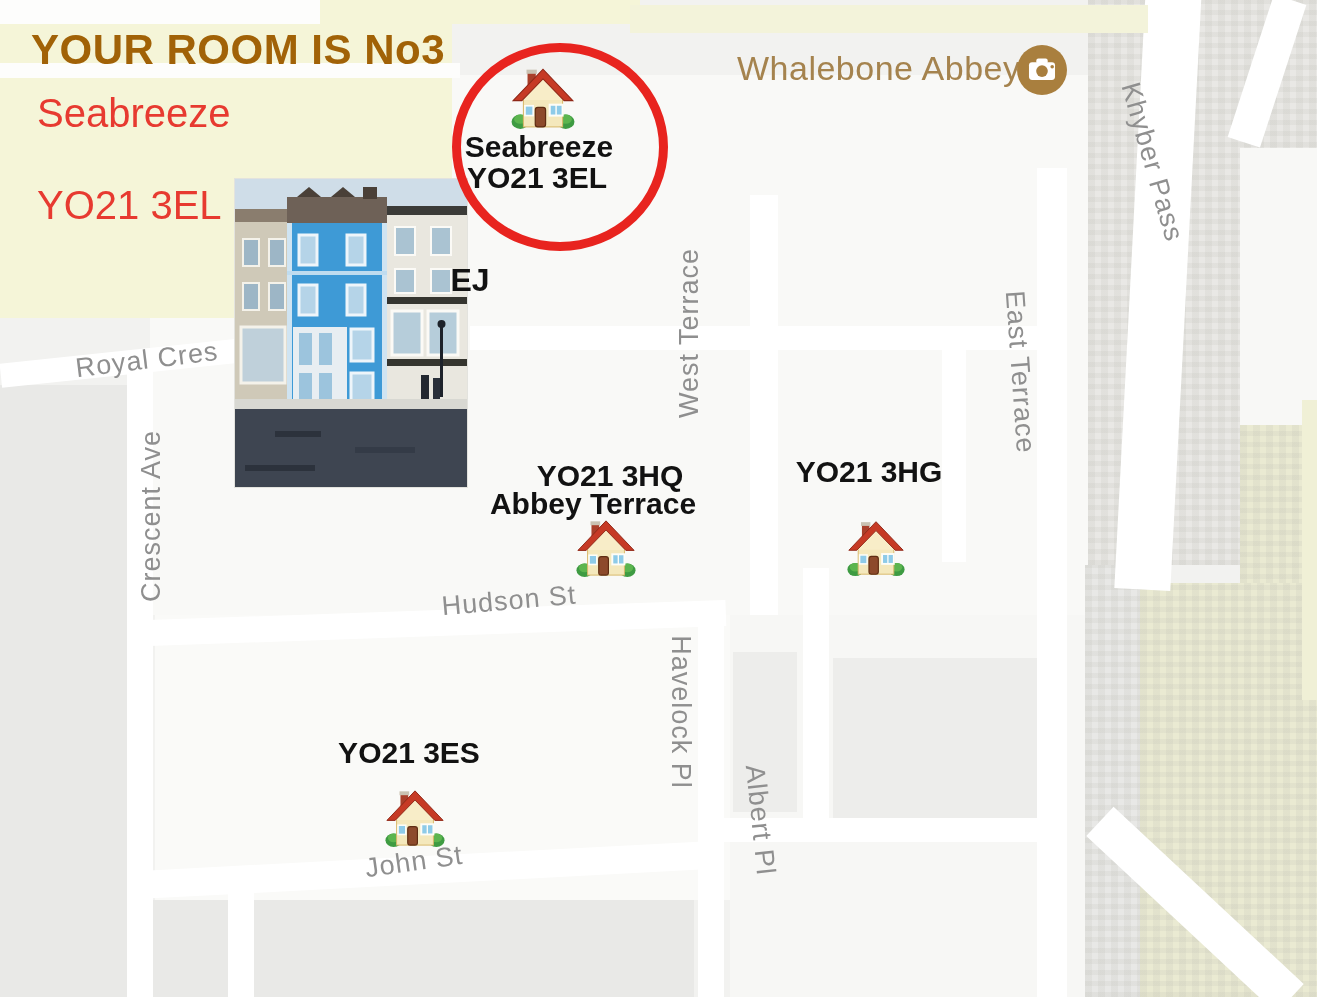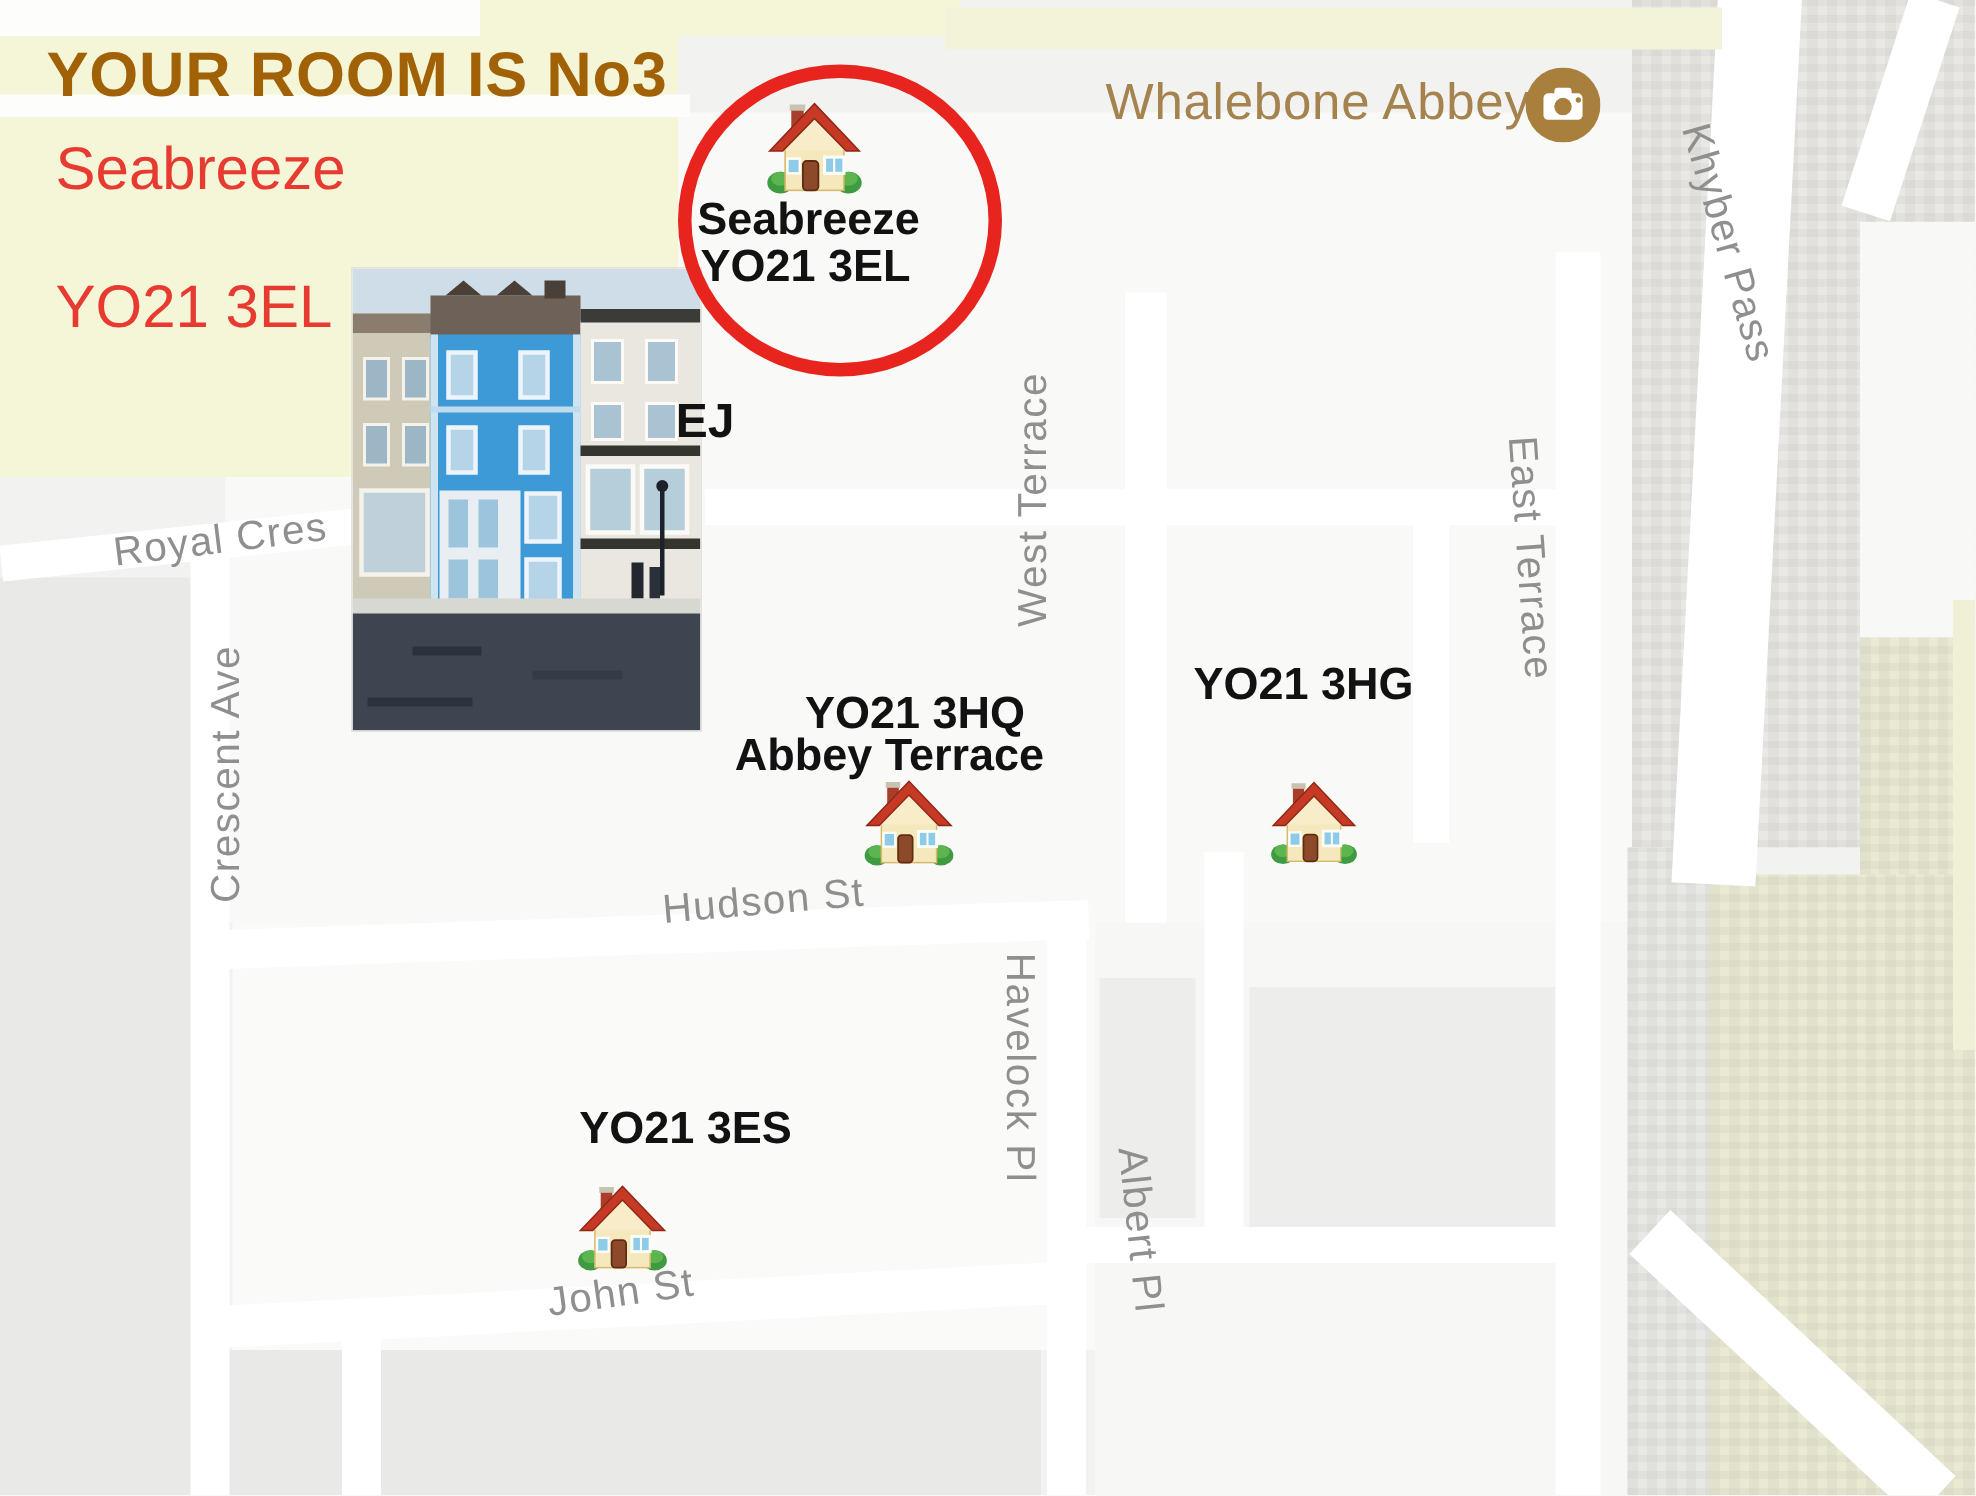--- a/index.html
+++ b/index.html
@@ -184,23 +184,23 @@
     </svg>
   <div class="blabel" style="left:539px;top:130px;">Seabreeze</div>
   <div class="blabel" style="left:537px;top:161px;">YO21 3EL</div>
 
   <div class="blabel" style="left:610px;top:459px;">YO21 3HQ</div>
   <div class="blabel" style="left:593px;top:487px;">Abbey Terrace</div>
   <svg class="house" width="62" height="62" style="left:575px;top:516px;">
       <use href="#house-sym"></use>
     </svg>
 
-  <div class="blabel" style="left:869px;top:440px;text-align:center;">YO21 3HG</div>
+  <div class="blabel" style="left:869px;top:455px;text-align:center;">YO21 3HG</div>
   <svg class="house" width="60" height="60" style="left:846px;top:517px;">
       <use href="#house-sym"></use>
     </svg>
 
-  <div class="blabel" style="left:409px;top:736px;margin-left:48px;">YO21 3ES</div>
+  <div class="blabel" style="left:409px;top:736px;">YO21 3ES</div>
   <svg class="house" width="62" height="62" style="left:384px;top:786px;">
       <use href="#house-sym"></use>
     </svg>
 
 </div>
 
 </body></html>

